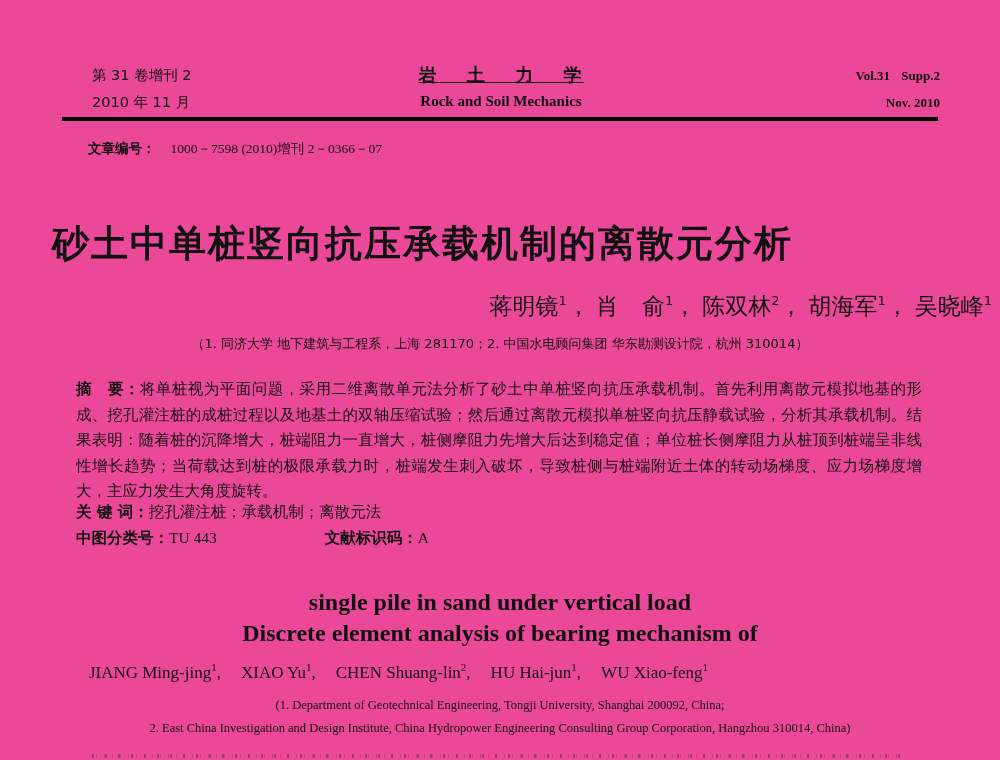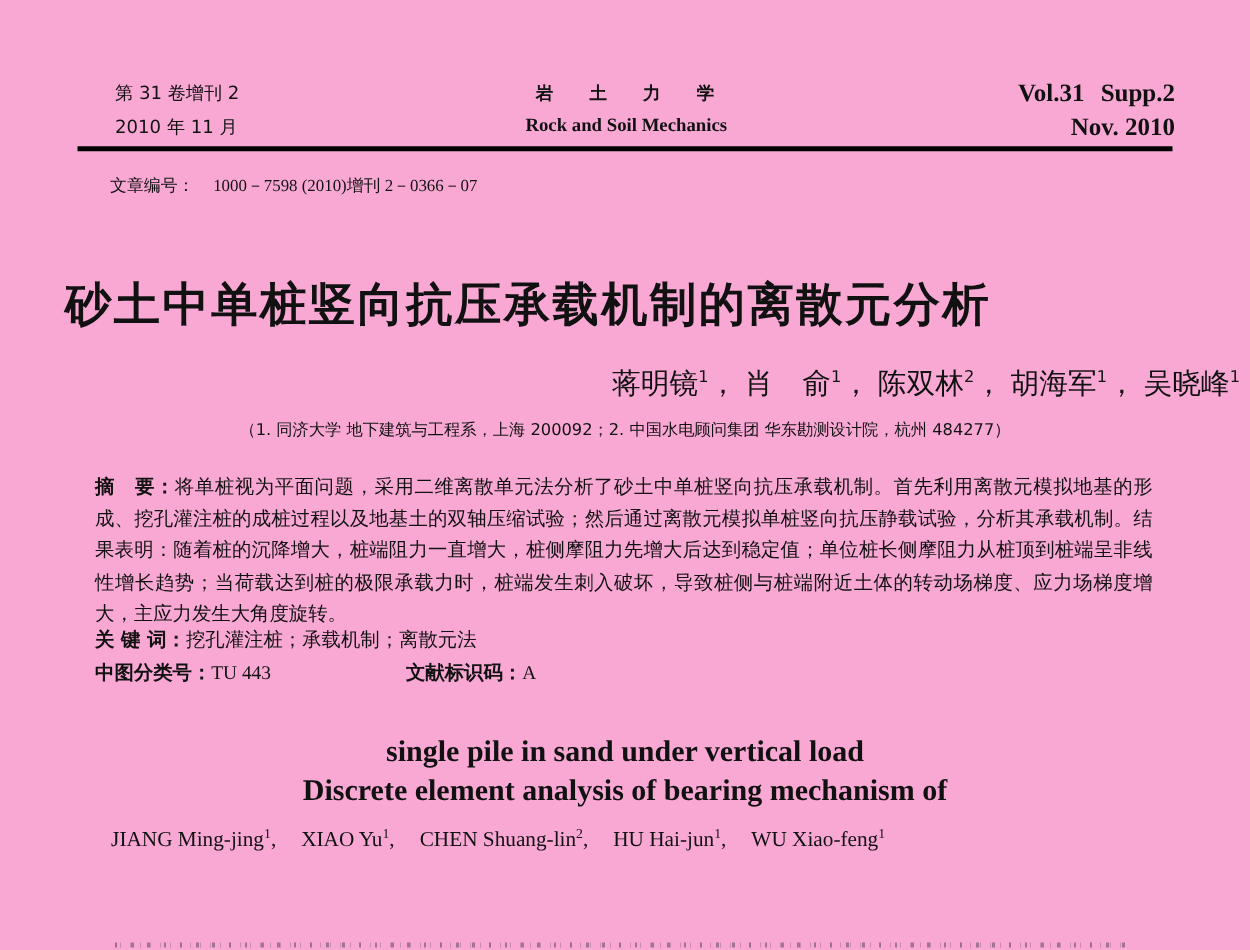--- a/index.html
+++ b/index.html
@@ -1,34 +1,34 @@
 <!DOCTYPE html>
 <html><head>
 <meta charset="utf-8">
 <style>
   * { margin: 0; padding: 0; box-sizing: border-box; }
   html, body { width: 1000px; height: 760px; background: #ffffff; overflow: hidden; }
   body { font-family: "DejaVu Sans", sans-serif; color: #111111; }
 
-  .page { position: relative; width: 1000px; height: 760px; background: #f9a8d4; }
+  .page { position: relative; width: 1000px; height: 760px; background: #ec4899; }
 
   
   .hdr { position: absolute; left: 62px; right: 60px; top: 62px; display: flex; align-items: flex-start; }
   .hdr-left { width: 230px; padding-left: 30px; font-size: 14.5px; line-height: 27px; text-align: left; }
   .hdr-center { flex: 1; text-align: center; }
-  .hdr-right { width: 230px; text-align: right; font-family: "Liberation Serif", serif; font-weight: bold; font-size: 20px; line-height: 27px; }
-  .journal-cn { font-size: 14px; font-weight: bold; word-spacing: 20px; letter-spacing: 2px; line-height: 26px; }
+  .hdr-right { width: 230px; text-align: right; font-family: "Liberation Serif", serif; font-weight: bold; font-size: 13px; line-height: 27px; }
+  .journal-cn { font-size: 18px; font-weight: bold; word-spacing: 20px; letter-spacing: 2px; line-height: 26px; text-decoration: underline; }
   .journal-en { font-family: "Liberation Serif", serif; font-weight: bold; font-size: 15px; line-height: 26px; }
   .volline { word-spacing: 8px; }
 
   .rule { position: absolute; left: 62px; right: 62px; top: 117px; height: 4px; background: #000; }
 
   
   .article-id { position: absolute; left: 88px; top: 140px; font-size: 13.5px; }
-  .article-id .lab { font-weight: normal; }
+  .article-id .lab { font-weight: bold; }
   .article-id .val { font-family: "Liberation Serif", serif; margin-left: 15px; }
 
   
   .cn-title { position: absolute; left: 0; width: 845px; top: 219px; text-align: center;
               font-size: 37px; font-weight: bold; letter-spacing: 2px; }
   .cn-authors { position: absolute; left: 0; width: 992px; top: 291px; text-align: right; font-size: 23px; }
   .cn-authors sup { font-size: 13px; }
   .cn-authors .sep { margin-right: 6px; }
   .cn-affil { position: absolute; left: 0; width: 1000px; top: 335px; text-align: center; font-size: 13px; }
 
@@ -83,21 +83,21 @@
   <div class="article-id">
     <span class="lab">文章编号：</span><span class="val">1000－7598 (2010)增刊 2－0366－07</span>
   </div>
 
   <h1 class="cn-title">砂土中单桩竖向抗压承载机制的离散元分析</h1>
 
   <div class="cn-authors">
     <span><span>蒋明镜</span><sup>1</sup><span class="sep">，</span></span><span><span>肖　俞</span><sup>1</sup><span class="sep">，</span></span><span><span>陈双林</span><sup>2</sup><span class="sep">，</span></span><span><span>胡海军</span><sup>1</sup><span class="sep">，</span></span><span><span>吴晓峰</span><sup>1</sup></span>
   </div>
 
-  <div class="cn-affil">（1. 同济大学 地下建筑与工程系，上海 200092；2. 中国水电顾问集团 华东勘测设计院，杭州 484277）</div>
+  <div class="cn-affil">（1. 同济大学 地下建筑与工程系，上海 281170；2. 中国水电顾问集团 华东勘测设计院，杭州 310014）</div>
 
   <p class="abstract">
     <span class="lab-b">摘　要：</span><span>将单桩视为平面问题，采用二维离散单元法分析了砂土中单桩竖向抗压承载机制。首先利用离散元模拟地基的形成、挖孔灌注桩的成桩过程以及地基土的双轴压缩试验；然后通过离散元模拟单桩竖向抗压静载试验，分析其承载机制。结果表明：随着桩的沉降增大，桩端阻力一直增大，桩侧摩阻力先增大后达到稳定值；单位桩长侧摩阻力从桩顶到桩端呈非线性增长趋势；当荷载达到桩的极限承载力时，桩端发生刺入破坏，导致桩侧与桩端附近土体的转动场梯度、应力场梯度增大，主应力发生大角度旋转。</span>
   </p>
 
   <p class="kw">
     <span class="lab-b">关 键 词：</span><span>挖孔灌注桩；承载机制；离散元法</span>
   </p>
 
   <p class="clc">
@@ -106,16 +106,20 @@
 
   <h2 class="en-title">
     <div>single pile in sand under vertical load</div>
     <div>Discrete element analysis of bearing mechanism of</div>
   </h2>
 
   <div class="en-authors">
     <span><span>JIANG Ming-jing</span><sup>1</sup><span class="sep">,</span></span><span><span>XIAO Yu</span><sup>1</sup><span class="sep">,</span></span><span><span>CHEN Shuang-lin</span><sup>2</sup><span class="sep">,</span></span><span><span>HU Hai-jun</span><sup>1</sup><span class="sep">,</span></span><span><span>WU Xiao-feng</span><sup>1</sup></span>
   </div>
 
+  <div class="en-affil">
+    <div>(1. Department of Geotechnical Engineering, Tongji University, Shanghai 200092, China;</div>
+    <div>2. East China Investigation and Design Institute, China Hydropower Engineering Consulting Group Corporation, Hangzhou 310014, China)</div>
+  </div>
 
   <div class="clipped-line"></div>
 
 </div>
 
 </body></html>

